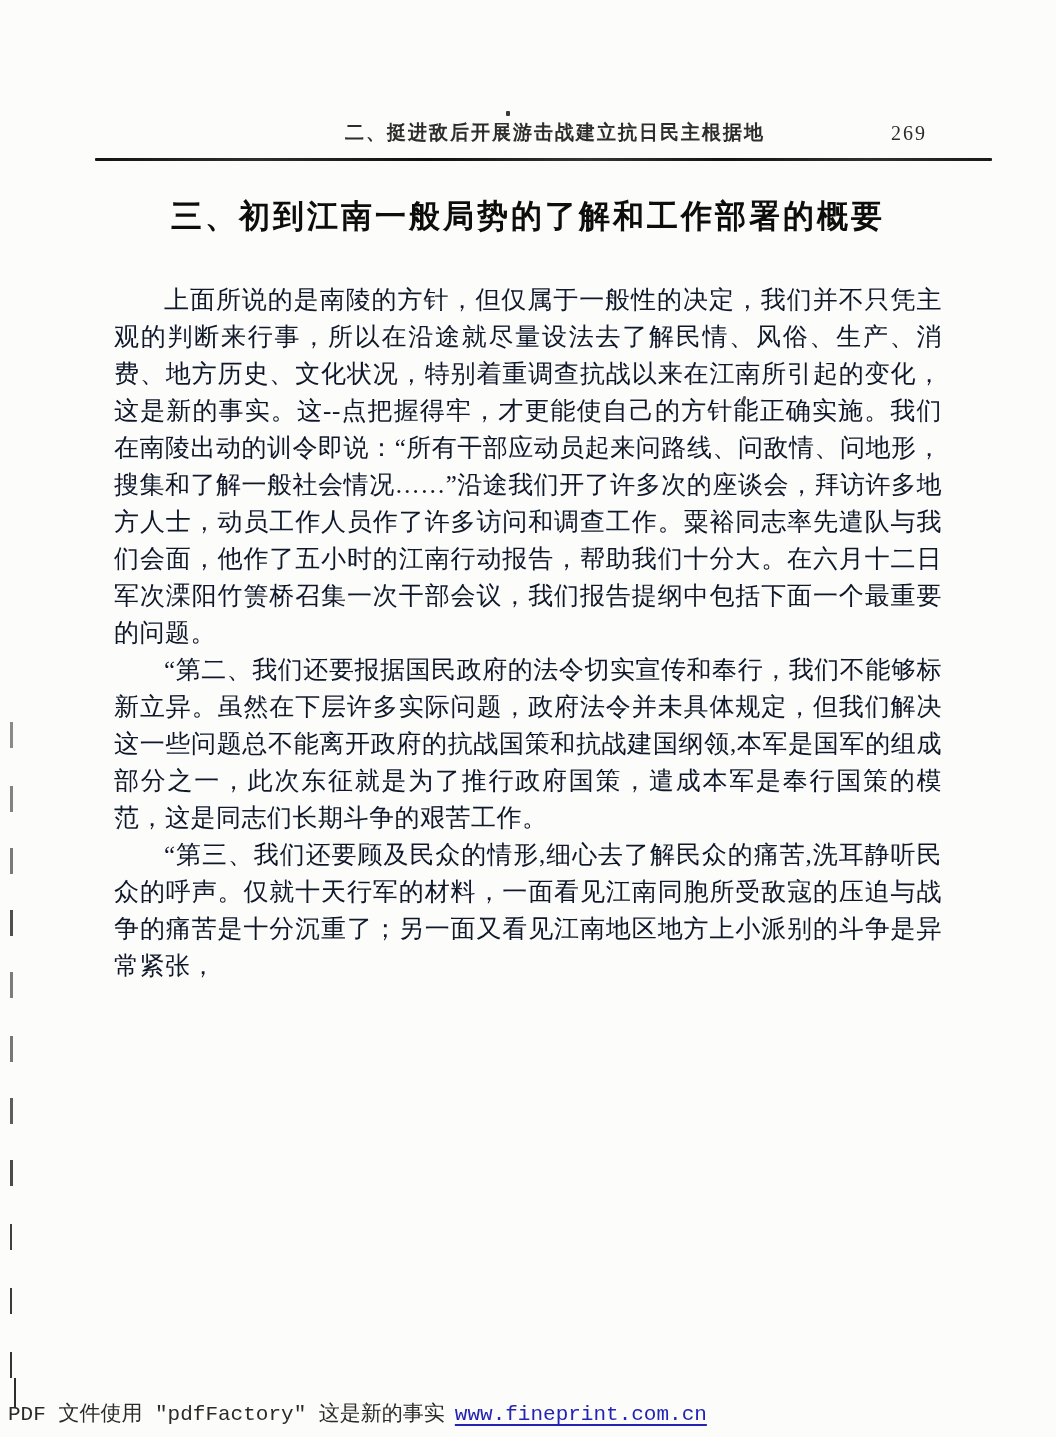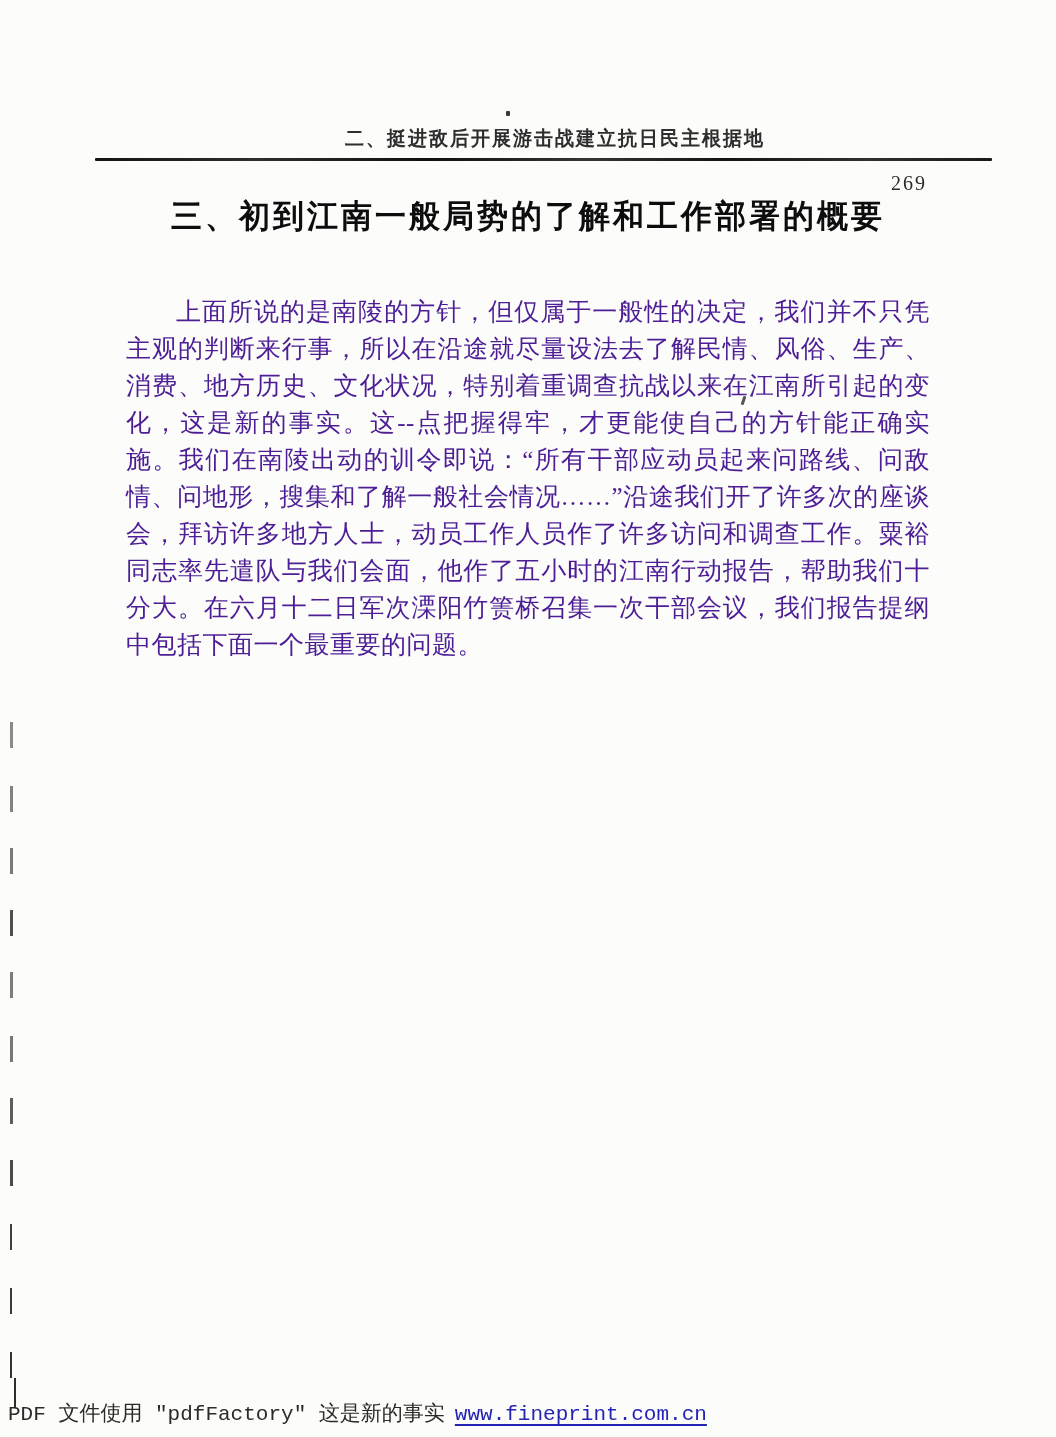--- a/index.html
+++ b/index.html
@@ -14,21 +14,21 @@
     margin: 0 auto;
     background: #fcfcfa;
     overflow: hidden;
     font-family: "Liberation Serif", "DejaVu Serif", serif;
     color: #161616;
   }
 
   
   .header-row {
     position: absolute;
-    top: 126px;
+    top: 120px;
     left: 95px;
     width: 860px;
     height: 28px;
   }
   .running-title {
     position: absolute;
     left: 250px;
     top: 0;
     font-family: "Liberation Sans", "DejaVu Sans", sans-serif;
     font-weight: 700;
@@ -40,21 +40,20 @@
     filter: blur(0.3px);
   }
   .page-number {
     position: absolute;
     right: 28px;
     top: 2px;
     font-size: 20px;
     letter-spacing: 2px;
     color: #2b2b2b;
     filter: blur(0.3px);
-    margin-top: 44px;
   }
   .header-rule {
     position: absolute;
     top: 158px;
     left: 95px;
     width: 897px;
     height: 3px;
     background: linear-gradient(to right,
       #141414 0%, #2e2e2e 18%, #101010 37%, #353535 55%,
       #141414 70%, #303030 86%, #1a1a1a 100%);
@@ -78,26 +77,26 @@
   }
 
   
   .body-text {
     position: absolute;
     top: 281px;
     left: 114px;
     width: 828px;
   }
   .body-text p {
-    margin: 12px;
+    margin: 0;
     text-indent: 2em;
     font-size: 25px;
     line-height: 37px;
     text-align: justify;
-    color: #4c1d95;
+    color: #0f172a;
     letter-spacing: 0.5px;
     filter: blur(0.2px);
   }
 
   
   .speck {
     position: absolute;
     background: #3a3a3a;
     border-radius: 1px;
   }
@@ -167,19 +166,21 @@
   <div class="header-row">
     <span class="running-title">二、挺进敌后开展游击战建立抗日民主根据地</span>
     <span class="page-number">269</span>
   </div>
   <div class="header-rule"></div>
 
   <h1 class="section-title">三、初到江南一般局势的了解和工作部署的概要</h1>
 
   <div class="body-text">
     <p>上面所说的是南陵的方针，但仅属于一般性的决定，我们并不只凭主观的判断来行事，所以在沿途就尽量设法去了解民情、风俗、生产、消费、地方历史、文化状况，特别着重调查抗战以来在江南所引起的变化，这是新的事实。这--点把握得牢，才更能使自己的方针能正确实施。我们在南陵出动的训令即说：“所有干部应动员起来问路线、问敌情、问地形，搜集和了解一般社会情况……”沿途我们开了许多次的座谈会，拜访许多地方人士，动员工作人员作了许多访问和调查工作。粟裕同志率先遣队与我们会面，他作了五小时的江南行动报告，帮助我们十分大。在六月十二日军次溧阳竹箦桥召集一次干部会议，我们报告提纲中包括下面一个最重要的问题。</p>
+    <p>“第二、我们还要报据国民政府的法令切实宣传和奉行，我们不能够标新立异。虽然在下层许多实际问题，政府法令并未具体规定，但我们解决这一些问题总不能离开政府的抗战国策和抗战建国纲领,本军是国军的组成部分之一，此次东征就是为了推行政府国策，遣成本军是奉行国策的模范，这是同志们长期斗争的艰苦工作。</p>
+    <p>“第三、我们还要顾及民众的情形,细心去了解民众的痛苦,洗耳静听民众的呼声。仅就十天行军的材料，一面看见江南同胞所受敌寇的压迫与战争的痛苦是十分沉重了；另一面又看见江南地区地方上小派别的斗争是异常紧张，</p>
   </div>
 
   <div class="footer-row">
     <span>PDF 文件使用 ″pdfFactory″ 这是新的事实</span><a class="footer-link" href="#">www.fineprint.com.cn</a>
   </div>
 
 </div>
 
 </body></html>

